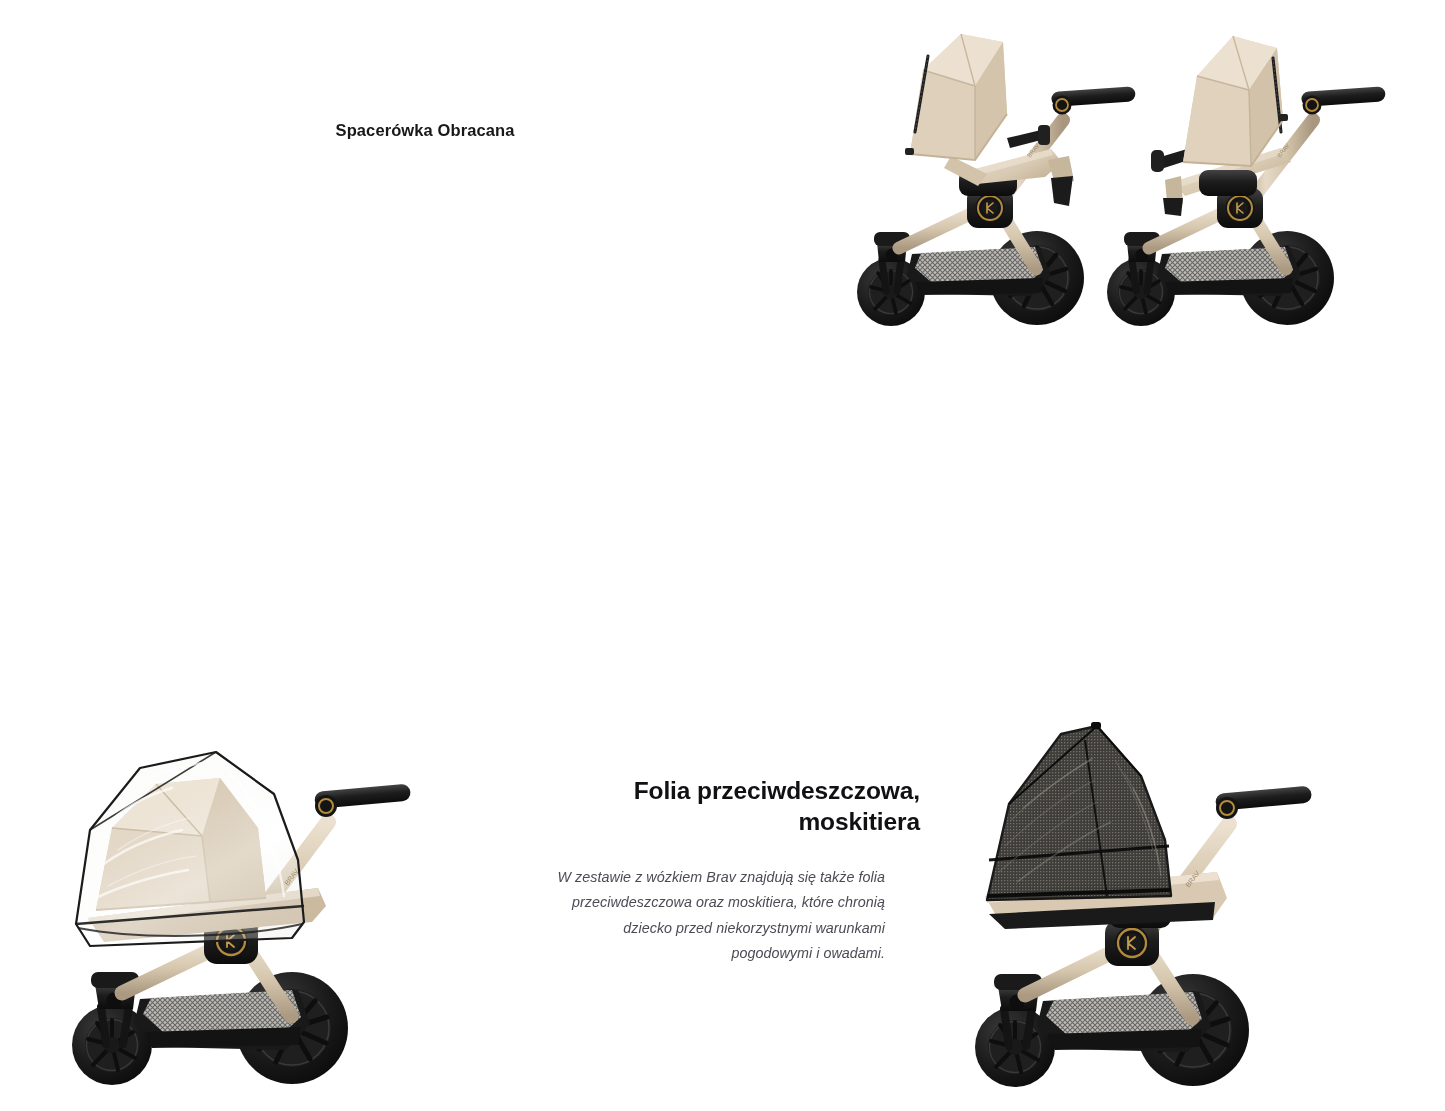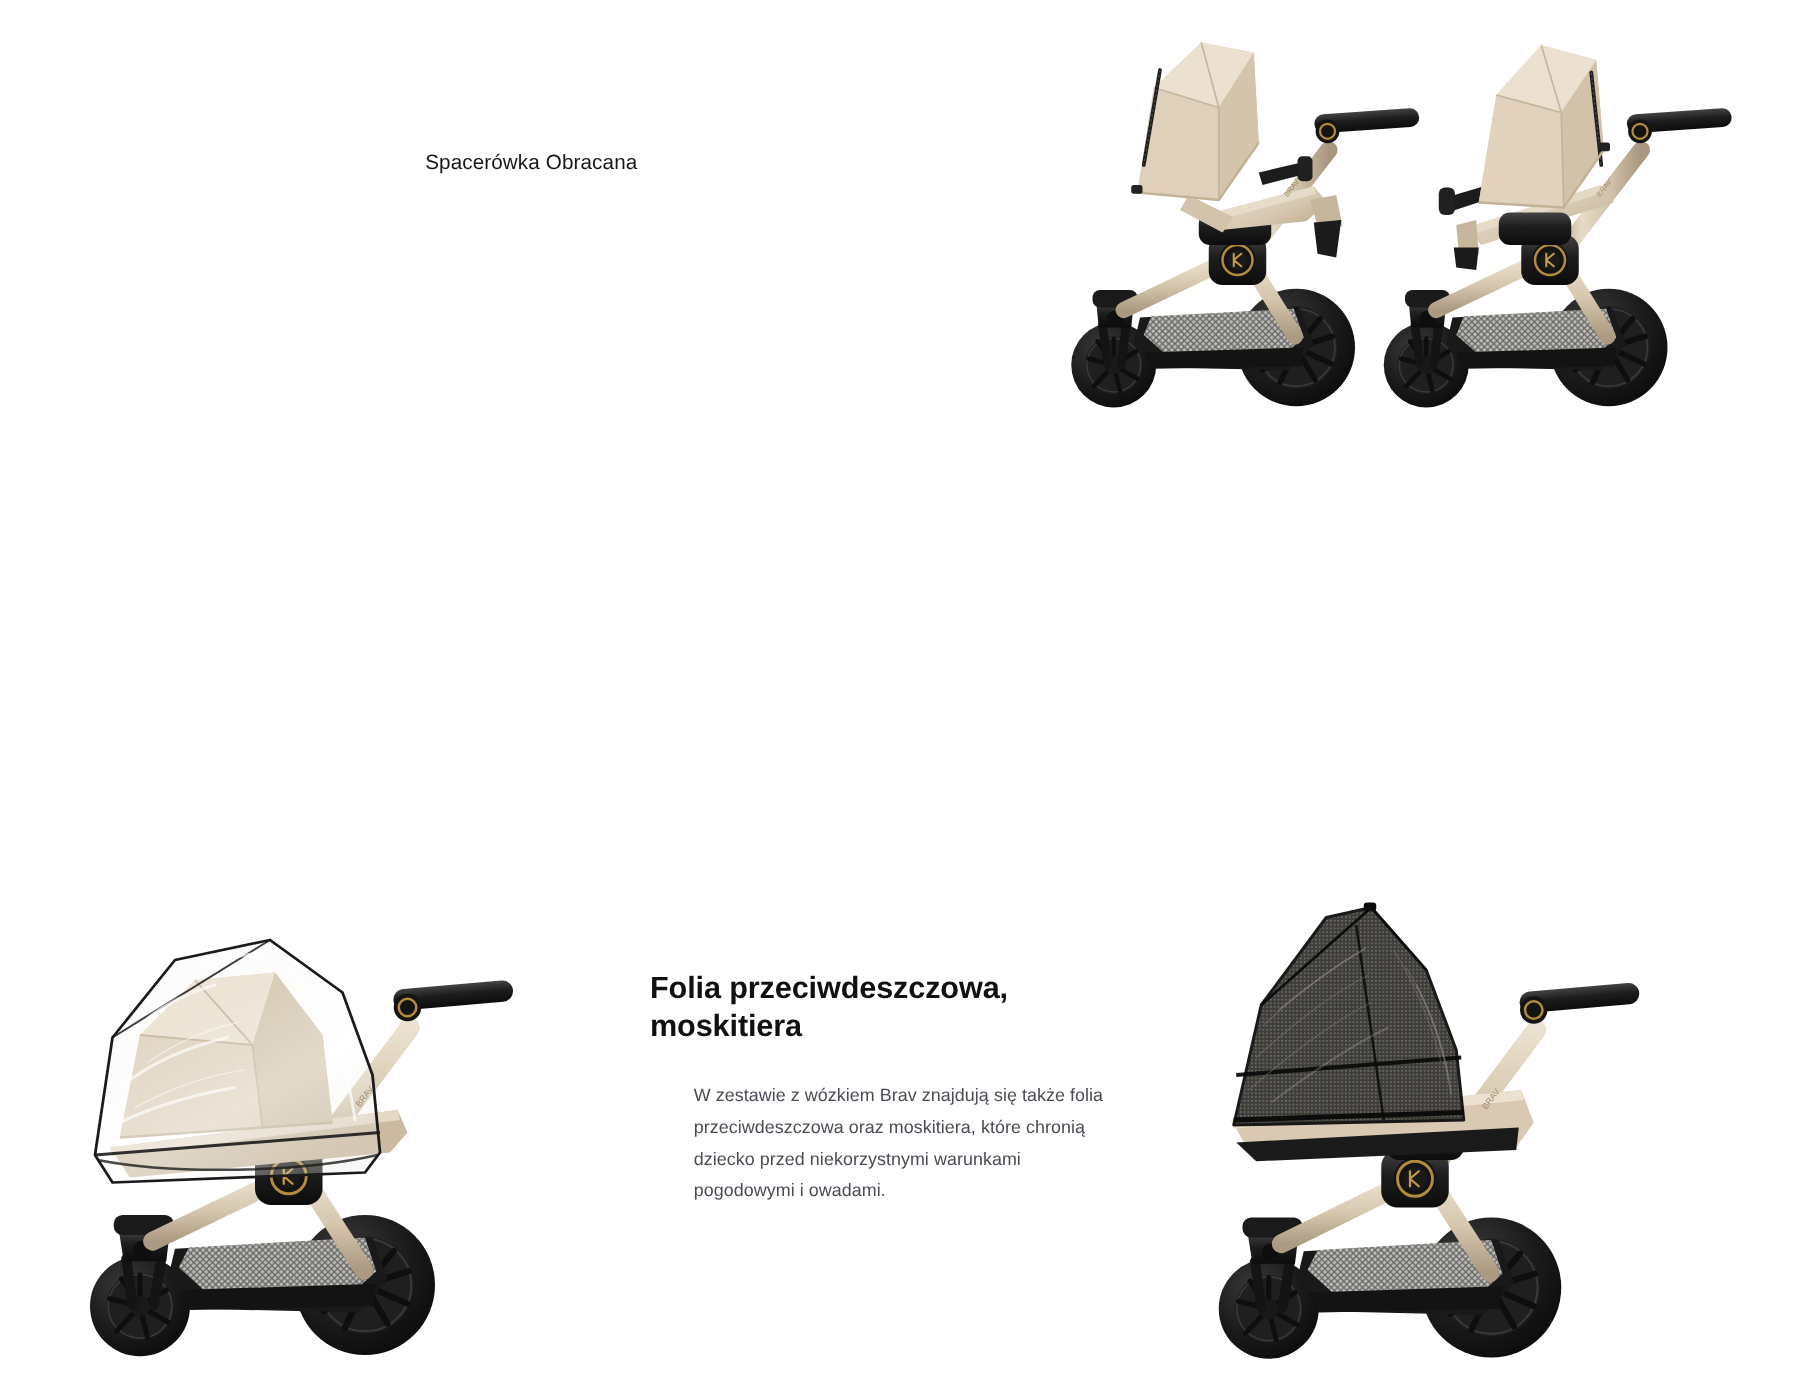--- a/index.html
+++ b/index.html
@@ -26,21 +26,21 @@
 
   .text-col-1 {
     position: absolute;
     left: 0px;
     top: 120px;
     width: 850px;
     text-align: center;
   }
   .heading-sm {
     font-size: 16.5px;
-    font-weight: normal;
+    font-weight: bold;
     color: #18181b;
     letter-spacing: 0.1px;
     margin: 0 0 40px 0;
     line-height: 1.3;
   }
   .body-1 {
     font-size: 14.3px;
     color: #4b4b55;
     line-height: 1.76;
     margin: 0 auto;
@@ -64,37 +64,38 @@
     left: 60px;
     top: 150px;
     width: 460px;
     height: 400px;
   }
   .text-col-2 {
     position: absolute;
     left: 520px;
     top: 215px;
     width: 400px;
-    text-align: left;
+    text-align: right;
   }
   .heading-lg {
     font-size: 24.5px;
     font-weight: bold;
     color: #111114;
     line-height: 1.28;
     margin: 0 0 27px 0;
     letter-spacing: -0.1px;
   }
   .body-2 {
     font-size: 14.3px;
     color: #4b4b55;
     line-height: 1.78;
     margin: 0 auto;
     width: 330px;
     letter-spacing: 0.05px;
+    font-style: italic;
   }
   .img-col-2b {
     position: absolute;
     left: 965px;
     top: 140px;
     width: 450px;
     height: 410px;
   }
 
   svg { display: block; overflow: visible; }

